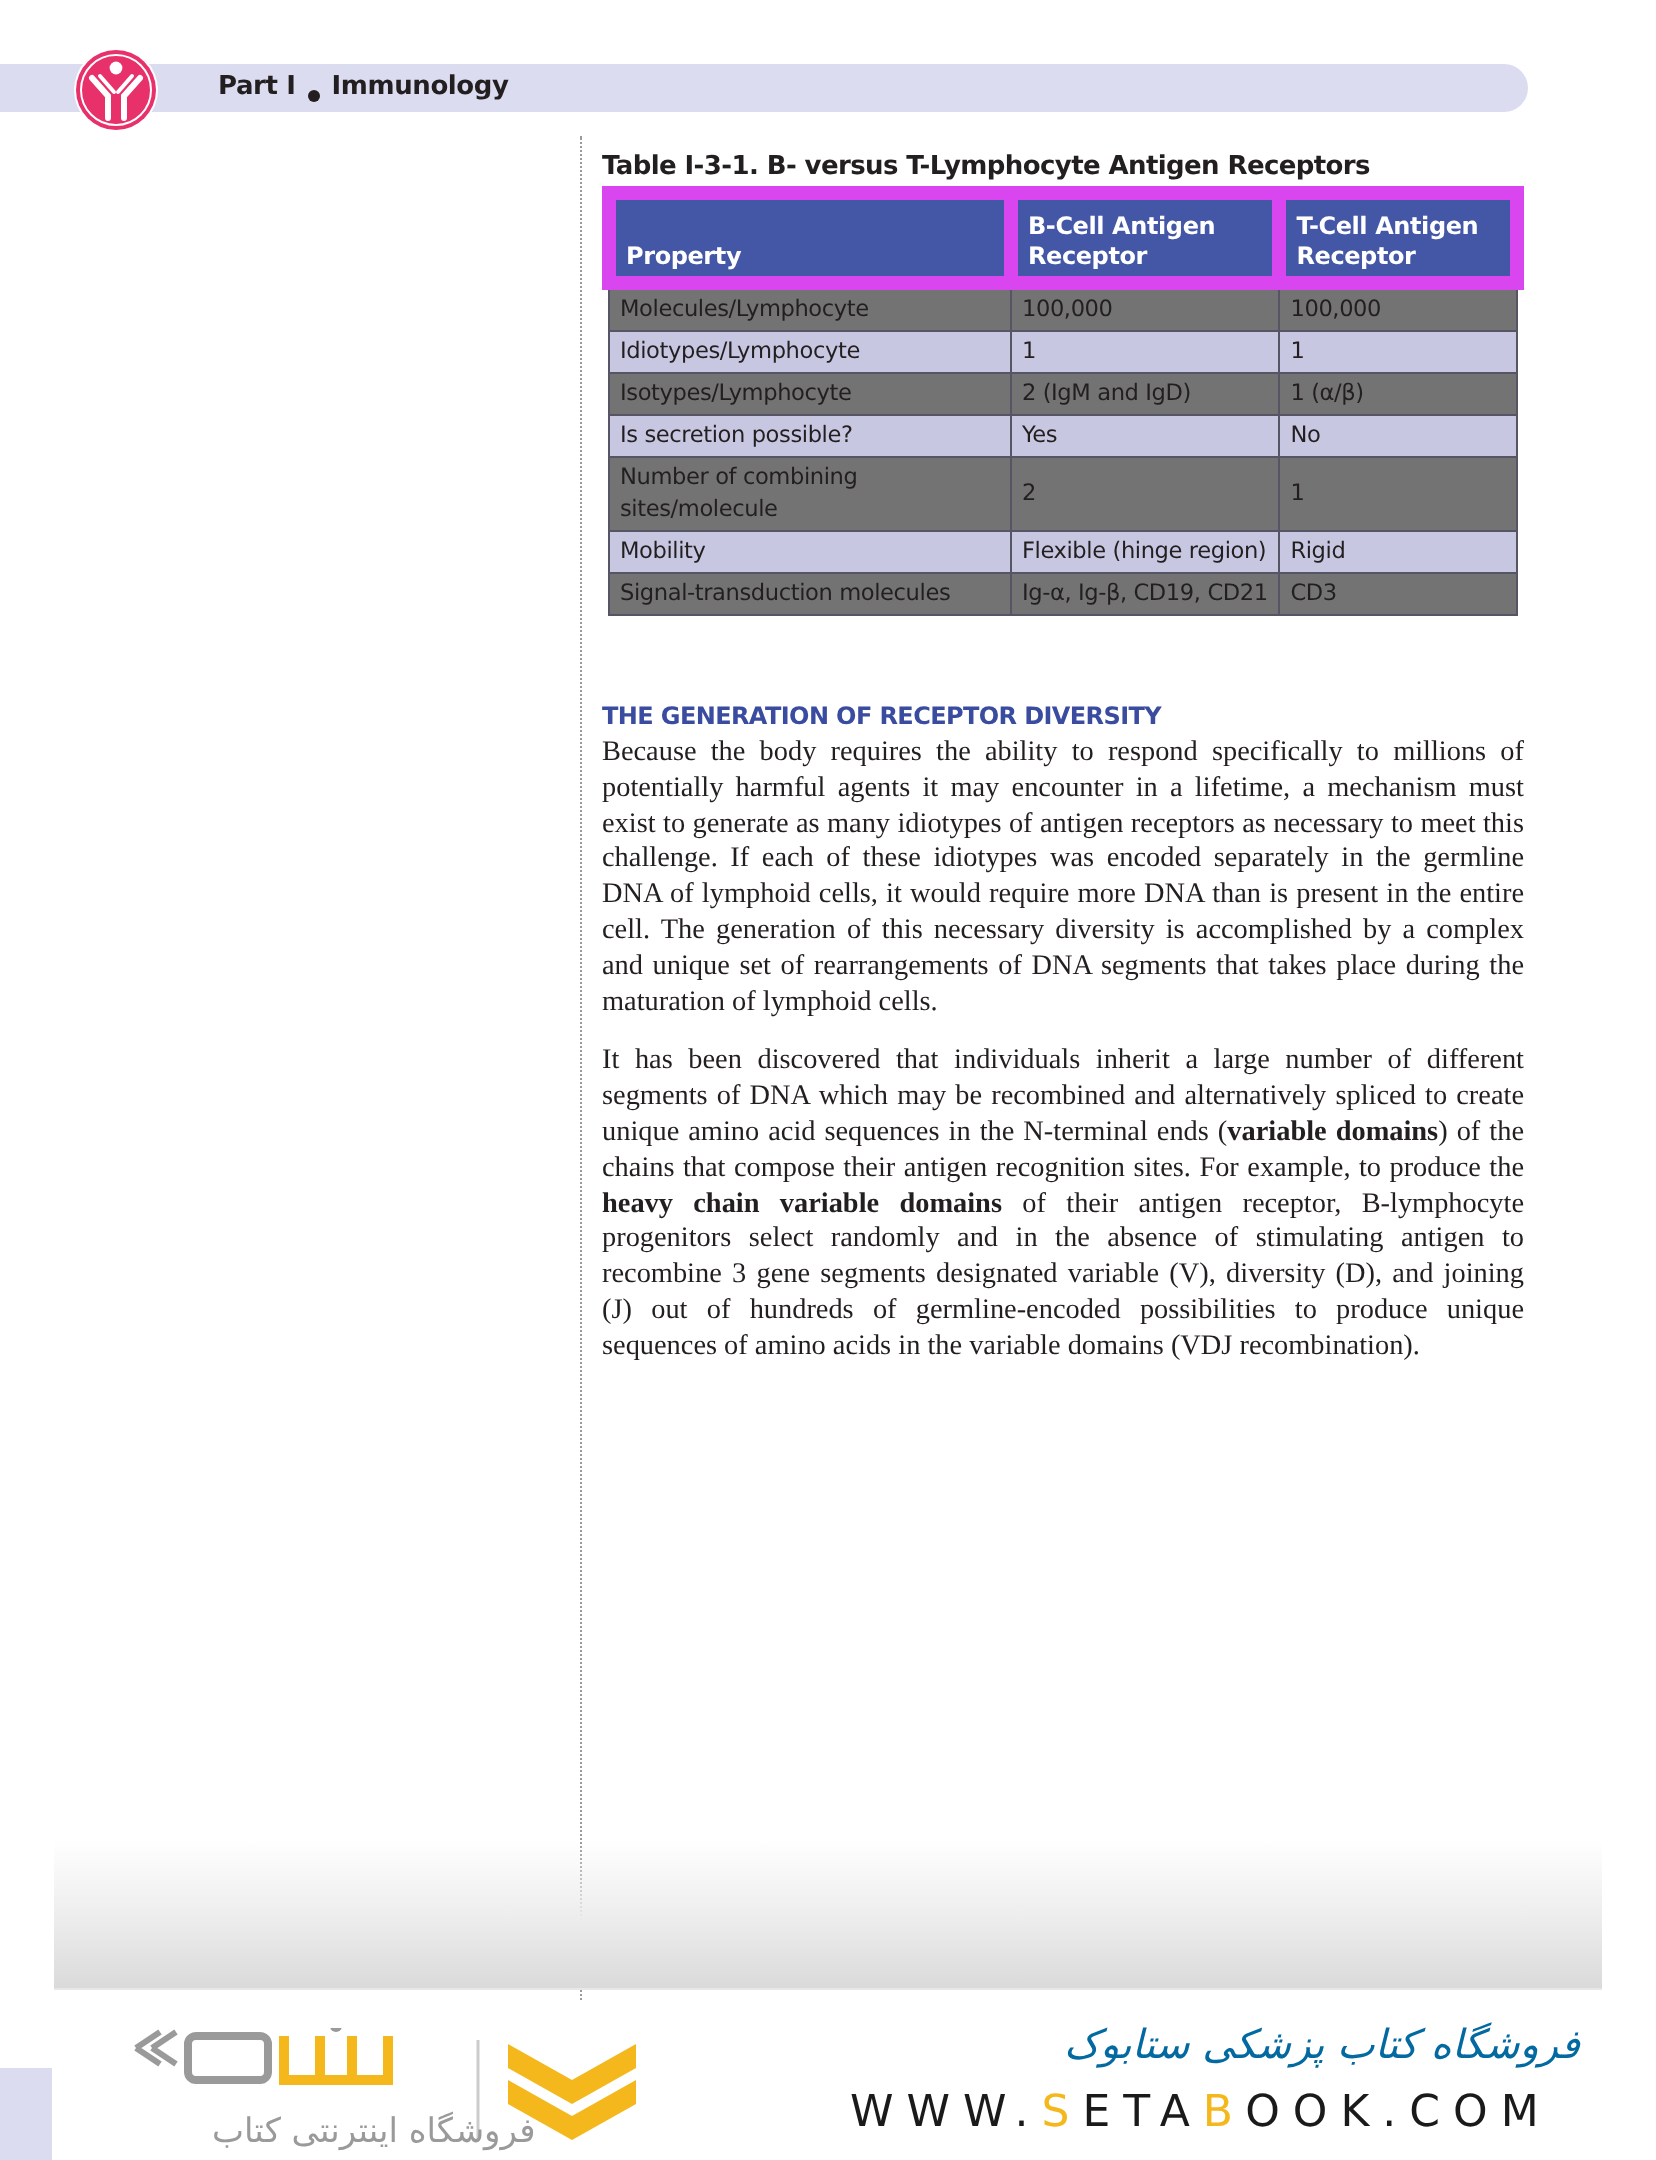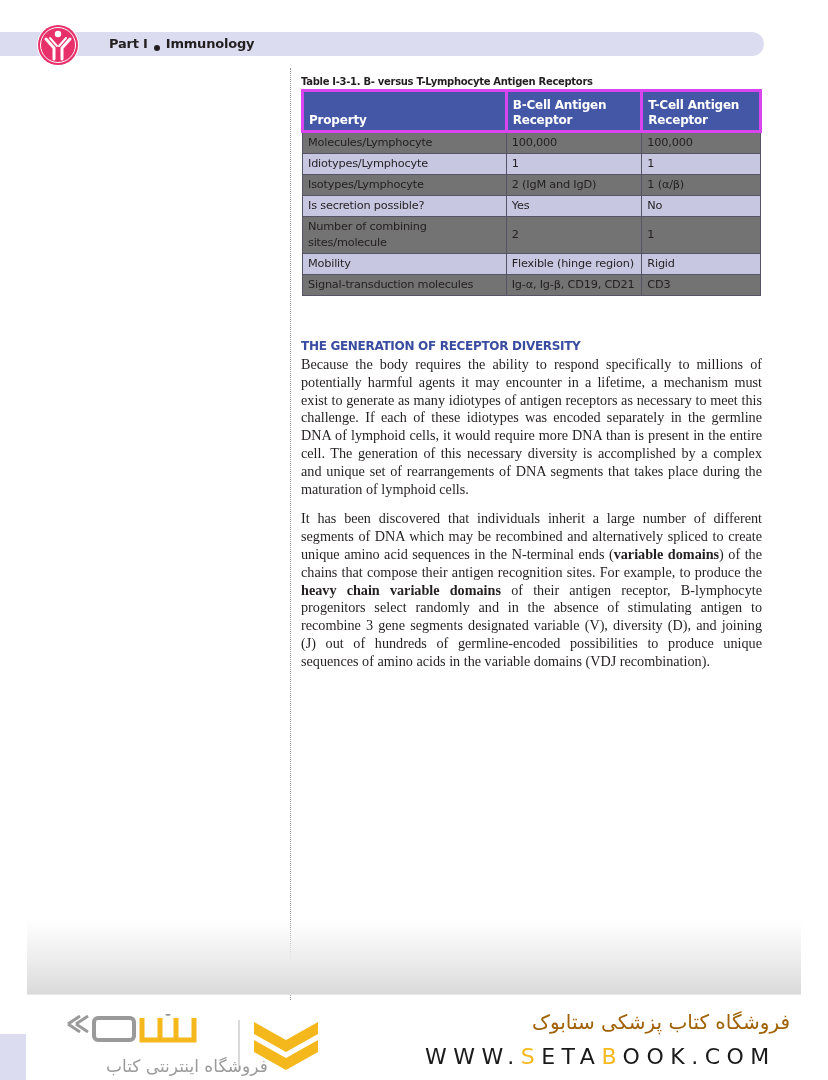--- a/index.html
+++ b/index.html
@@ -22,31 +22,31 @@
     }
     .divider-dotted {
       position:absolute; left:290px; top:68px; height:932px; width:0;
       border-left:1px dotted #9a9a9a;
     }
     .left-strip {
       position:absolute; left:0; top:1034px; width:26px; height:46px; background:#dcdcf1;
     }
     .content { position:absolute; left:301px; top:76px; width:461px; }
     .table-title {
-      font-family:"DejaVu Sans", sans-serif; font-size:10px; font-weight:bold;
+      font-family:"DejaVu Sans", sans-serif; font-size:13px; font-weight:bold;
       color:#231f20; margin:0 0 2px 0; letter-spacing:-0.3px;
     }
     table.antigen {
       width:461px; border-collapse:collapse; font-family:"DejaVu Sans", sans-serif;
       font-size:11.3px; letter-spacing:-0.2px;
     }
     table.antigen th {
       background:#4457a6; color:#ffffff; text-align:left; vertical-align:bottom;
       padding:3px 5px 2px 5px; font-weight:bold; font-size:12px; line-height:15px;
-      border:3px solid #d946ef; height:33px;
+      border:7px solid #d946ef; height:33px;
     }
     table.antigen td {
       border:1px solid #555566; padding:2px 5px; height:16px; line-height:16px; color:#231f20;
     }
     table.antigen tr.odd td { background:#737373; }
     table.antigen tr.even td { background:#c7c7e2; }
     .col1 { width:203px; } .col2 { width:134px; } .col3 { width:114px; }
     .section-heading {
       font-family:"DejaVu Sans", sans-serif; font-weight:bold; font-size:12px;
       color:#3a4ca0; margin:43px 0 3px 0; letter-spacing:-0.3px;
@@ -59,21 +59,21 @@
     .bottom-shade {
       position:absolute; left:27px; top:920px; width:774px; height:74px;
       background:linear-gradient(to bottom, rgba(255,255,255,0) 0%, #ececec 55%, #dadada 100%);
     }
     .bottom-shade-edge {
       position:absolute; left:27px; top:994px; width:774px; height:1px; background:#e8e8e8;
     }
     .footer-logo { position:absolute; left:64px; top:1014px; width:260px; height:60px; }
     .footer-fa {
       position:absolute; left:500px; top:1010px; width:290px; text-align:right;
-      font-family:"DejaVu Sans", sans-serif; font-size:20px; color:#a16207; direction:rtl;
+      font-family:"DejaVu Sans", sans-serif; font-size:20px; color:#0369a1; direction:rtl;font-style:italic;
     }
     .footer-url {
       position:absolute; left:425px; top:1044px; font-family:"DejaVu Sans", sans-serif;
       font-size:22px; letter-spacing:6.5px; color:#1a1a1a;
     }
     .footer-url .hl { color:#f5b81c; }
     .logo-small-fa {
       position:absolute; left:66px; top:1056px; font-family:"DejaVu Sans", sans-serif;
       font-size:17px; color:#9a9a9a; direction:rtl;margin-left:40px;
     }

